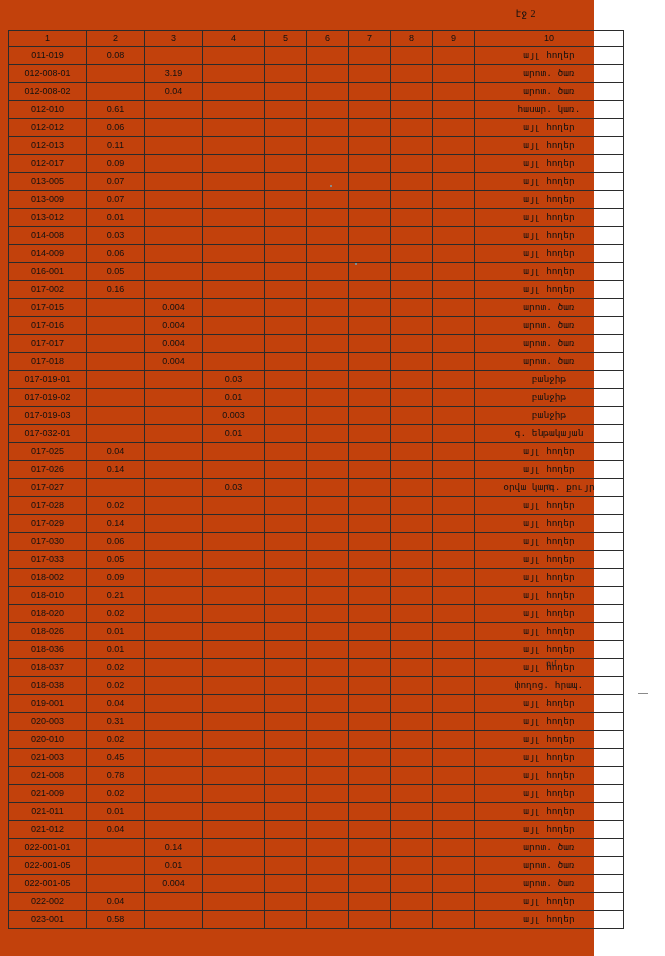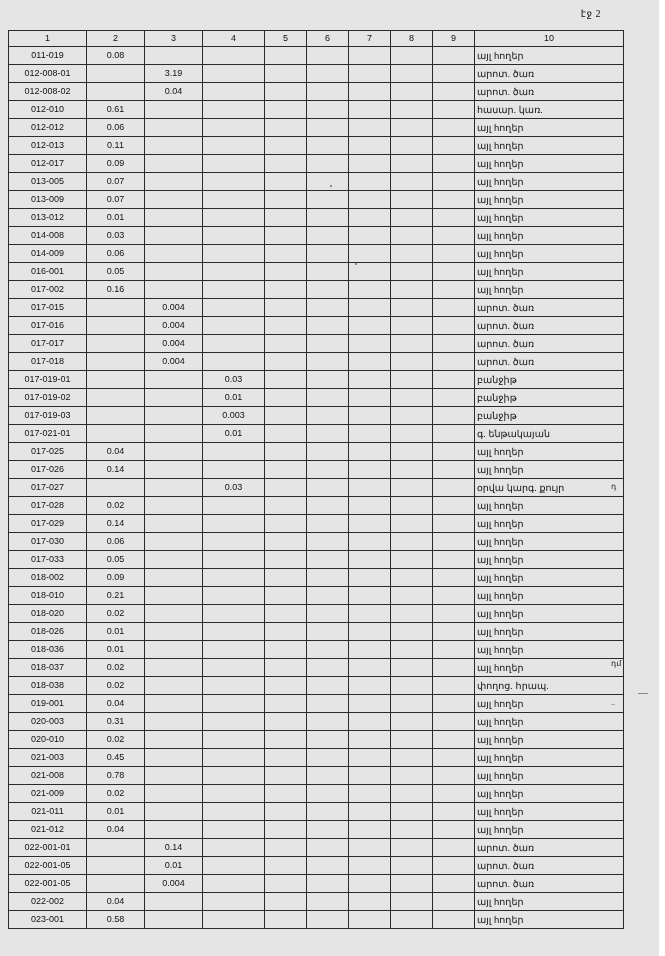--- a/index.html
+++ b/index.html
@@ -10,23 +10,23 @@
   body {
     width: 665px;
     height: 956px;
     font-family: "Liberation Sans", sans-serif;
     color: #111;
     position: relative;
     overflow: hidden;
   }
   .page {
     position: relative;
-    width: 659px;
+    width: 594px;
     height: 956px;
-    background: #e5e5e5;
+    background: #c2410c;
   }
   .page-header {
     position: absolute;
     top: 8px;
     right: 58px;
     font-size: 10px;
     font-family: "Liberation Serif", serif;
     letter-spacing: 0.5px;
   }
   .table-wrap {
@@ -52,24 +52,24 @@
   }
   table.doc th {
     text-align: center;
     font-weight: normal;
     font-size: 9px;
     height: 15px;
   }
   td.c1 { text-align: center; padding-left: 3px; font-size: 9px; }
   td.num { text-align: center; font-size: 9px; }
   td.c10 {
-    text-align: left;
+    text-align: center;
     padding-left: 3px;
     font-size: 9.5px;
-    font-family: Liberation Sans, sans-serif;
+    font-family: Liberation Mono, monospace;
   }
   
   col.w1 { width: 78px; }
   col.w2 { width: 58px; }
   col.w3 { width: 58px; }
   col.w4 { width: 62px; }
   col.w5 { width: 42px; }
   col.w6 { width: 42px; }
   col.w7 { width: 42px; }
   col.w8 { width: 42px; }
@@ -380,21 +380,21 @@
             <td class="num"></td>
             <td class="num">0.003</td>
             <td class="num"></td>
             <td class="num"></td>
             <td class="num"></td>
             <td class="num"></td>
             <td class="num"></td>
             <td class="c10">բանջիթ</td>
           </tr>
           <tr>
-            <td class="c1">017-021-01</td>
+            <td class="c1">017-032-01</td>
             <td class="num"></td>
             <td class="num"></td>
             <td class="num">0.01</td>
             <td class="num"></td>
             <td class="num"></td>
             <td class="num"></td>
             <td class="num"></td>
             <td class="num"></td>
             <td class="c10">գ. ենթակայան</td>
           </tr>

